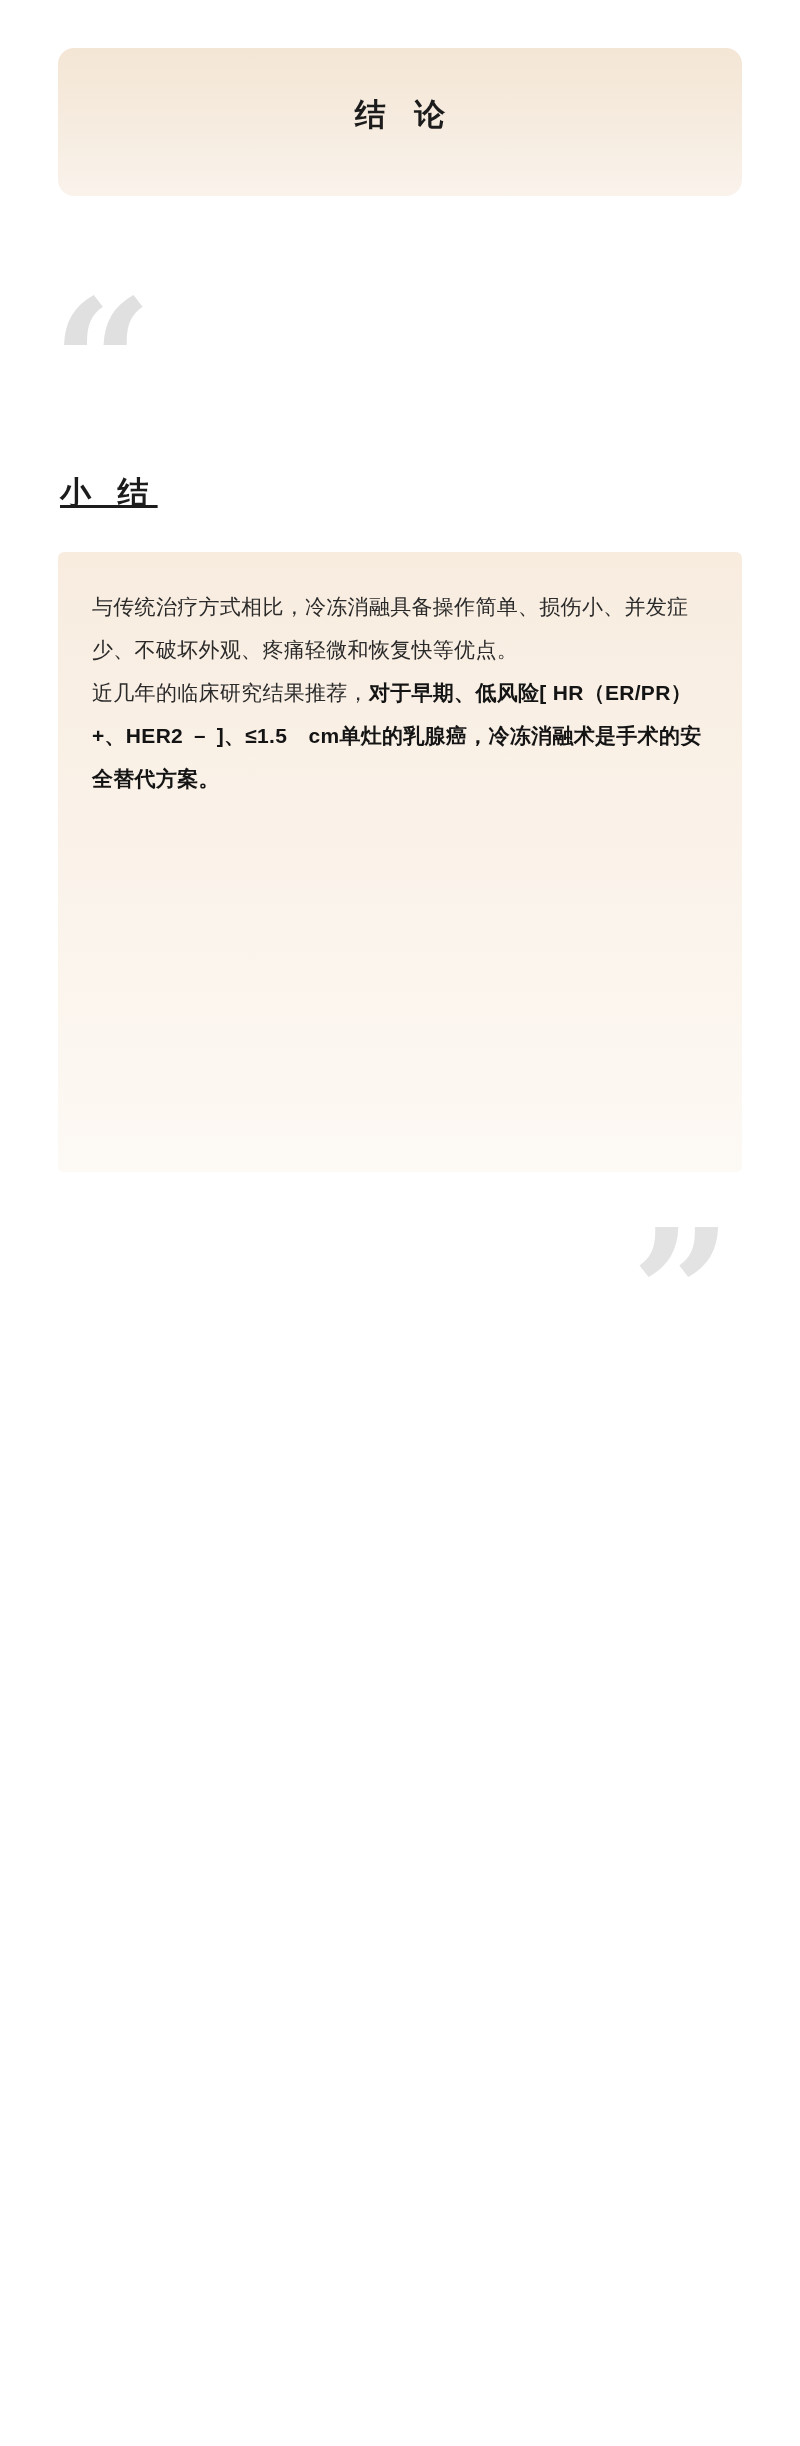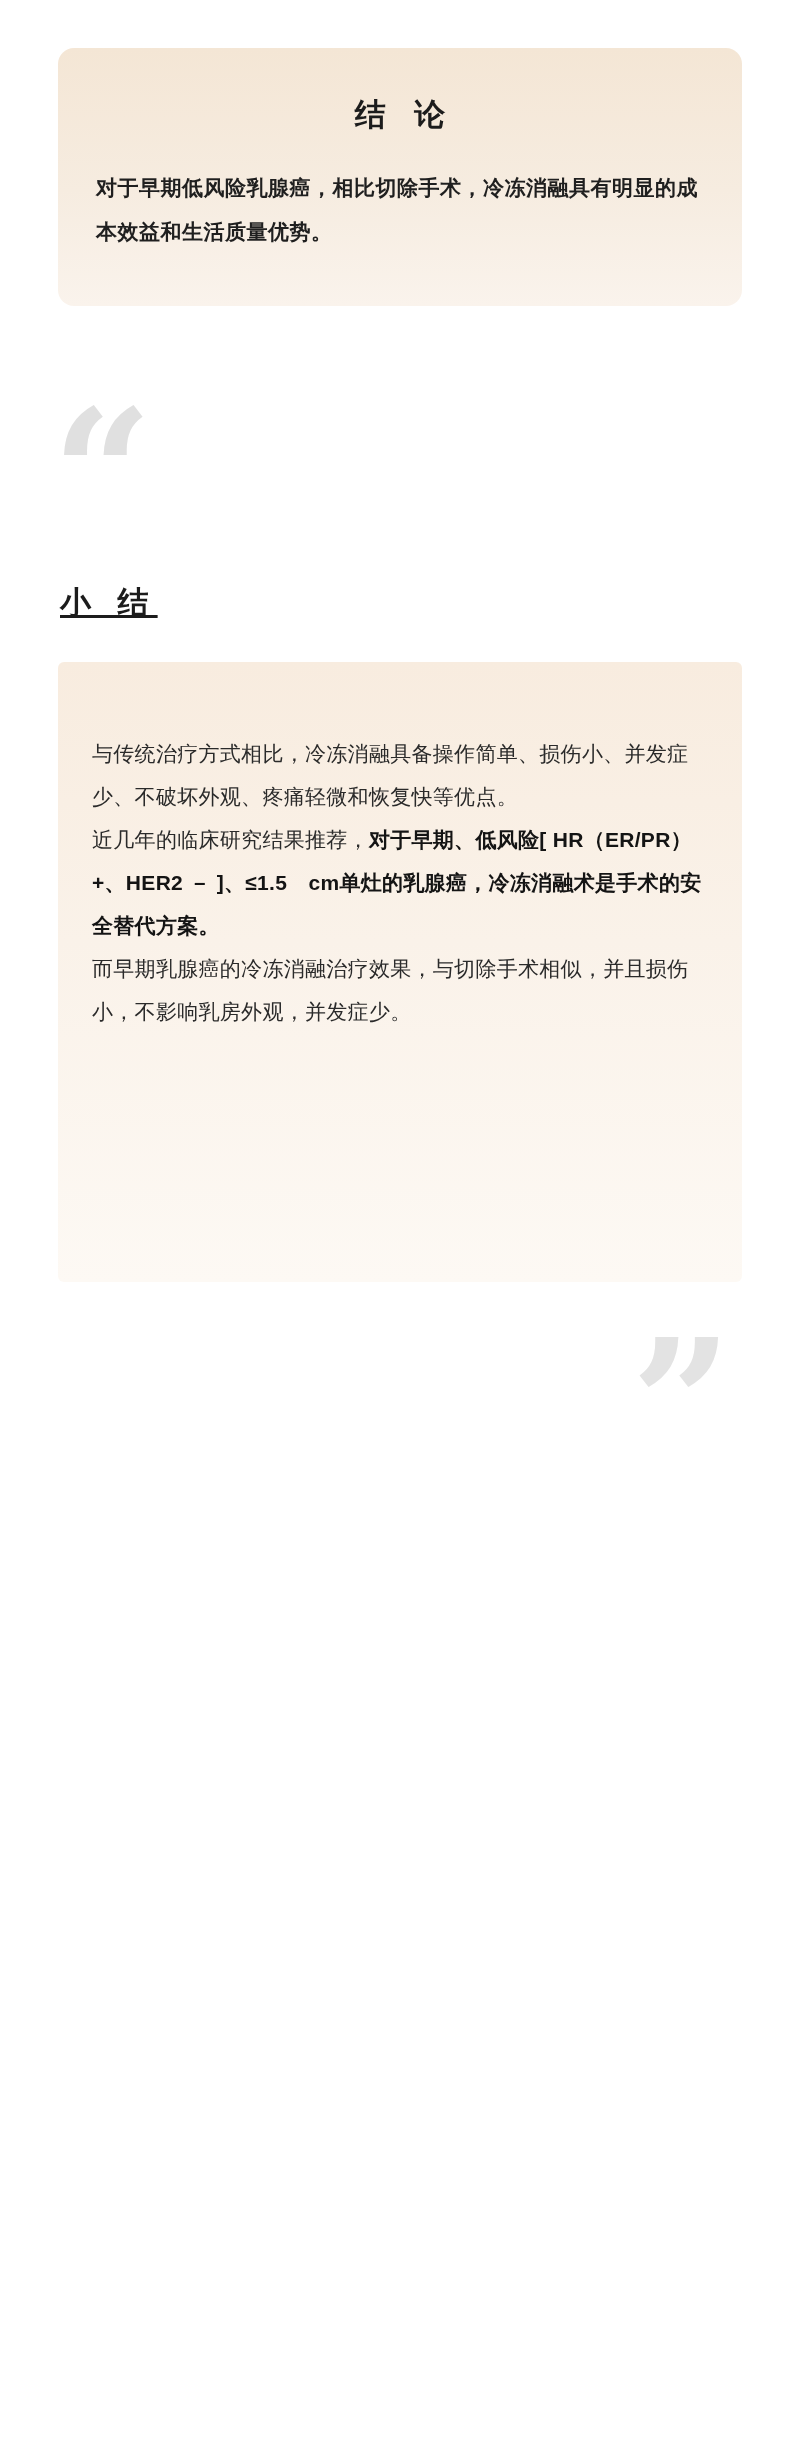--- a/index.html
+++ b/index.html
@@ -20,21 +20,21 @@
     min-height: 2446px;
     box-sizing: border-box;
     padding: 0 58px;
   }
 
   
   .conclusion-card {
     margin-top: 48px;
     background: linear-gradient(180deg, #f4e6d5 0%, #f6ece0 55%, #faf3ec 100%);
     border-radius: 16px;
-    padding: 46px 38px 52px 38px;
+    padding: 46px 38px 30px 38px;
     box-sizing: border-box;
   }
   .conclusion-title {
     text-align: center;
     font-size: 31px;
     font-weight: bold;
     letter-spacing: 10px;
     color: #1c1c1c;
     margin: 0 0 30px 0;
     text-indent: 10px;
@@ -70,21 +70,21 @@
     color: #1c1c1c;
     text-indent: 2px;
     text-decoration: underline;
   }
 
   
   .summary-card {
     margin-top: 38px;
     background: linear-gradient(180deg, #f8ecdf 0%, #faf2e9 45%, #fdf9f4 100%);
     border-radius: 6px;
-    padding: 70px 34px 96px 34px;
+    padding: 33px 34px 96px 34px;
     box-sizing: border-box;
     min-height: 620px;
   }
   .summary-para {
     font-size: 21px;
     line-height: 43px;
     color: #2a2a2a;
     margin: 0;
     letter-spacing: 0.3px;
   }
@@ -113,34 +113,32 @@
     height: 40px;
   }
 </style>
 </head>
 <body>
 
 <div class="page">
 
   <section class="conclusion-card">
     <h1 class="conclusion-title">结 论</h1>
-    <p class="conclusion-body">对于早期低风险乳腺癌，相比切除手术，冷冻消融具有明显的成本效益和生活质量优势。</p>
   </section>
 
   <div class="quote-open">“</div>
 
   <h2 class="section-heading">小 结</h2>
 
   <section class="summary-card">
     <p class="summary-para">与传统治疗方式相比，冷冻消融具备操作简单、损伤小、并发症少、不破坏外观、疼痛轻微和恢复快等优点。</p>
 
     <p class="summary-para">
       <span>近几年的临床研究结果推荐，</span><b>对于早期、低风险[ HR（ER/PR）+、HER2 － ]、≤1.5　cm单灶的乳腺癌，冷冻消融术是手术的安全替代方案。</b>
     </p>
 
-    <p class="summary-para">而早期乳腺癌的冷冻消融治疗效果，与切除手术相似，并且损伤小，不影响乳房外观，并发症少。</p>
 
   </section>
 
   <div class="quote-close">”</div>
 
   <div class="tail-space"></div>
 </div>
 
 </body></html>

